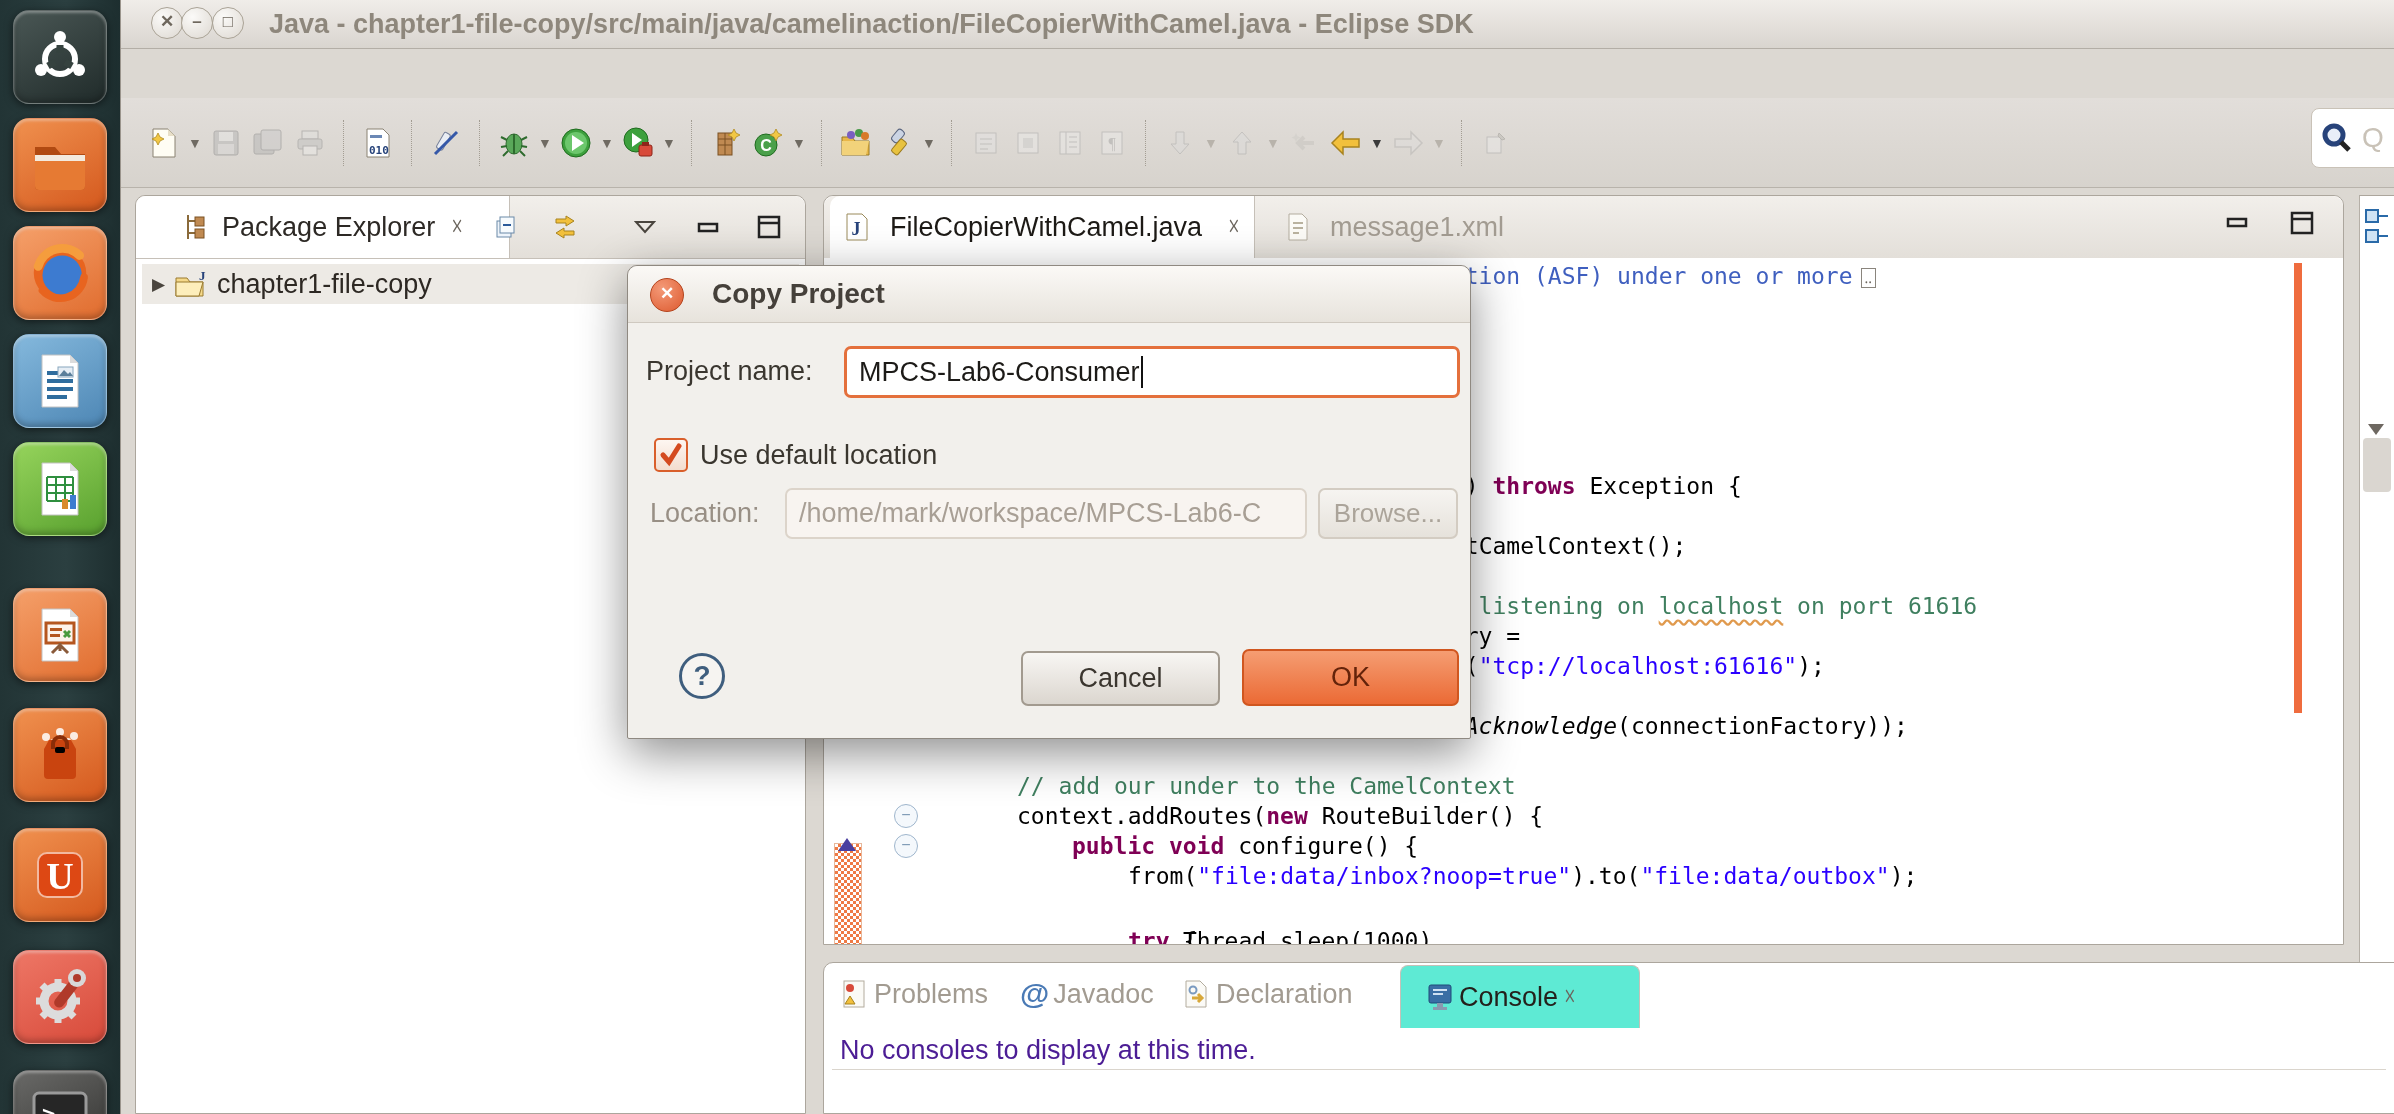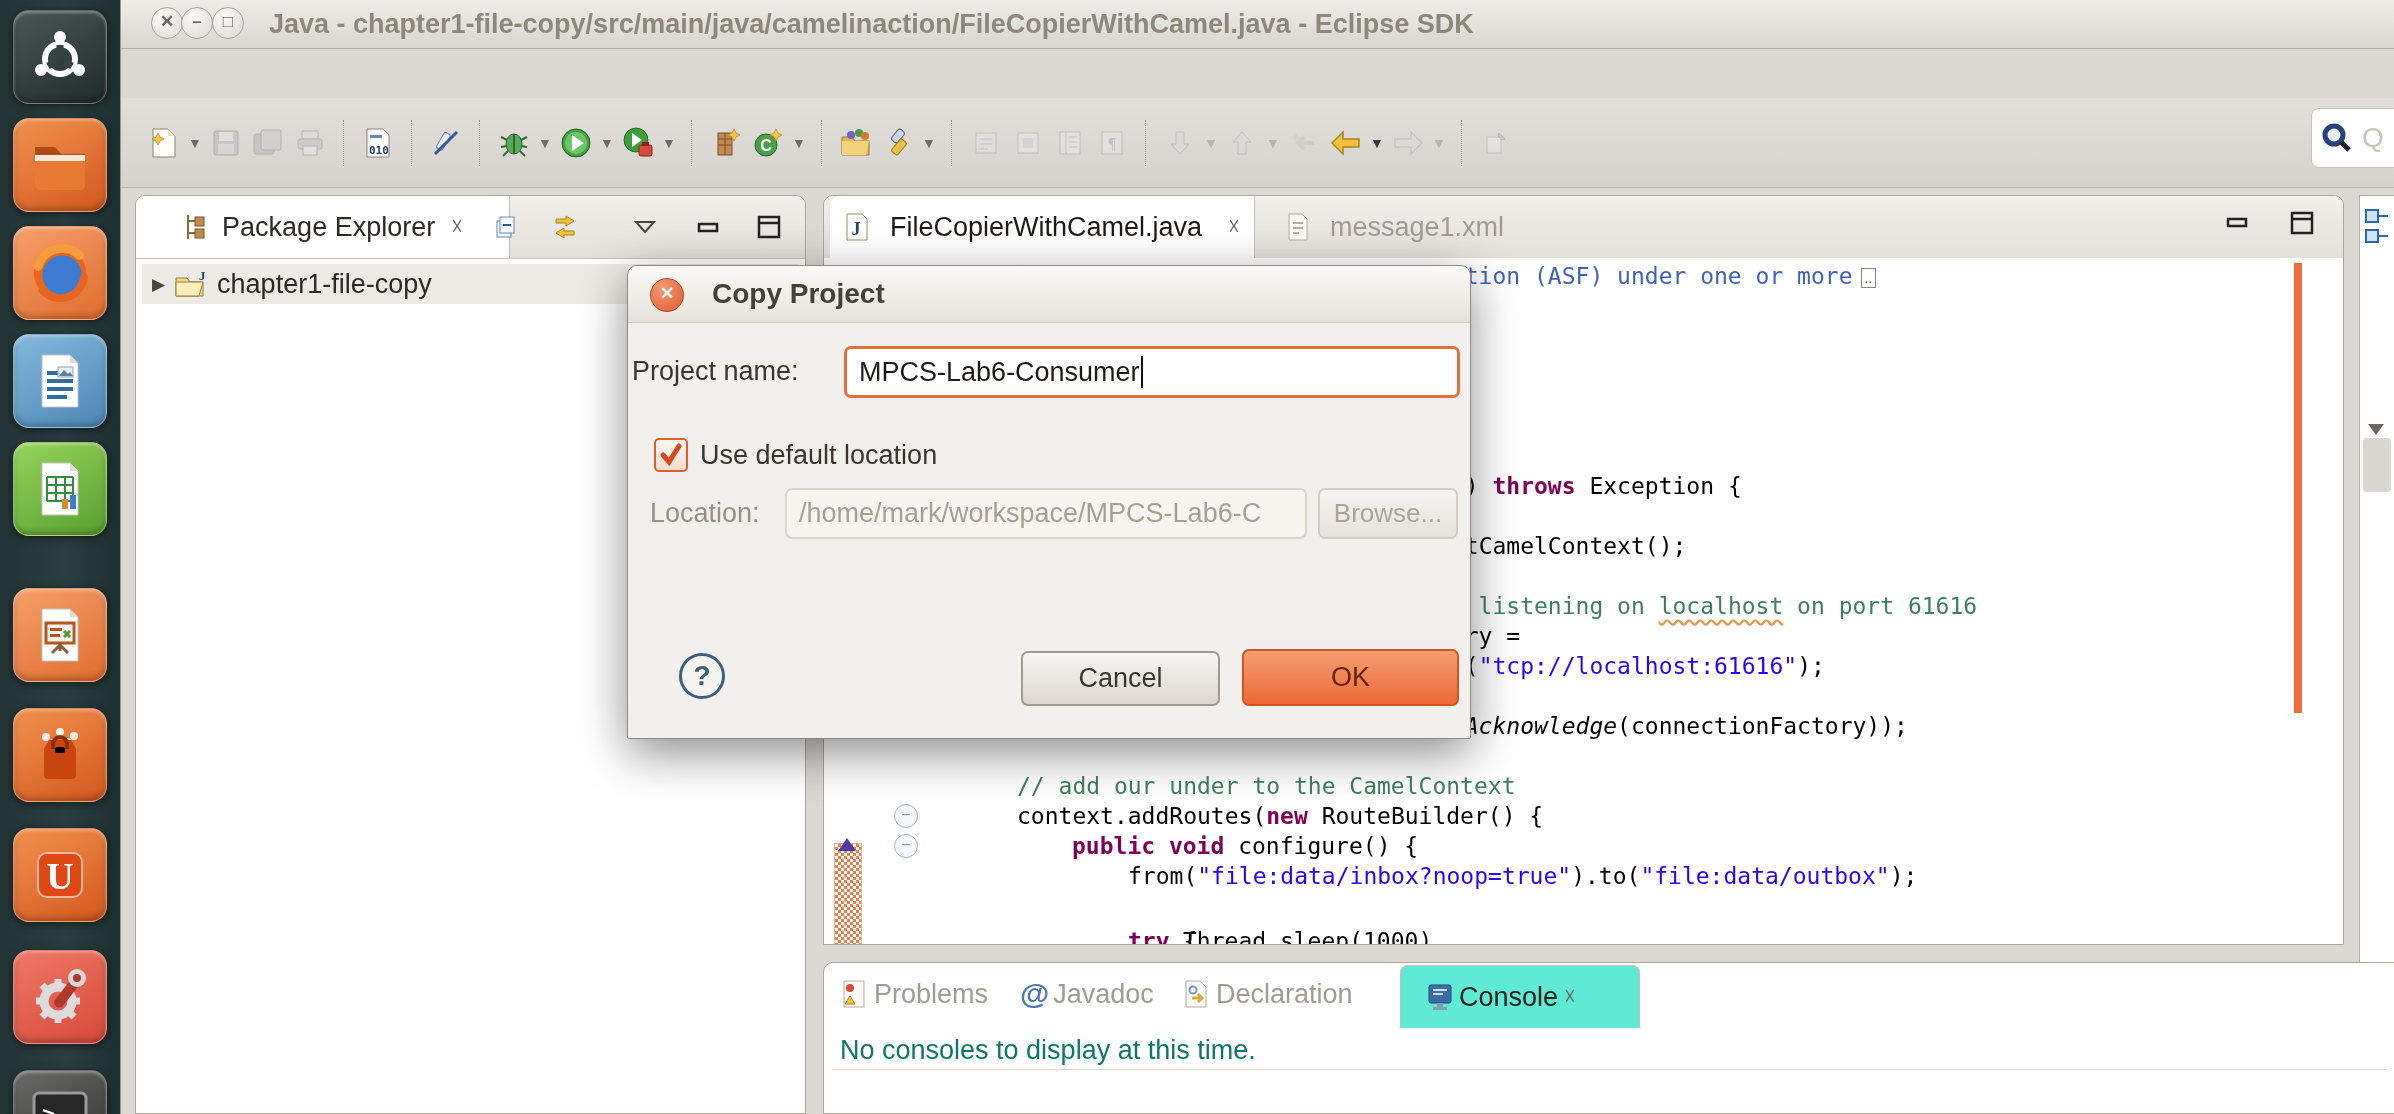--- a/index.html
+++ b/index.html
@@ -99,21 +99,21 @@
   #rs-tri{position:absolute;left:8px;top:228px;width:0;height:0;border-left:8px solid transparent;
     border-right:8px solid transparent;border-top:11px solid #6e6competent861;border-top:11px solid #6e6861;}
   #rs-thumb{position:absolute;left:3px;top:242px;width:28px;height:54px;background:#dad6d0;border-radius:4px;}
 
   
   #bottom-panel{left:702px;top:962px;width:1572px;height:152px;border-radius:10px 0 0 0;}
   .btab{position:absolute;top:0;height:62px;display:flex;align-items:center;}
   .btab .lbl{font-size:27px;color:#a29b91;margin-left:4px;}
   .btab.active{background:#5eead4;border:1px solid #c6c0b8;border-bottom:none;border-radius:8px 8px 0 0;top:2px;height:62px;padding:0 24px;}
   .btab.active .lbl{color:#24201b;}
-  #console-msg{position:absolute;left:16px;top:72px;font-size:27px;color:#0f766e;}
+  #console-msg{position:absolute;left:16px;top:72px;font-size:27px;color:#4c1d95;}
   #console-sep{position:absolute;left:8px;right:8px;top:106px;border-top:1px solid #dad5cd;}
 
   
   #dialog{position:absolute;left:506px;top:265px;width:842px;height:472px;z-index:100;
     background:#f2f0ec;border:1px solid #8f8981;border-radius:10px 10px 2px 2px;
     box-shadow:0 14px 48px rgba(0,0,0,.45);}
   #dlg-title{position:absolute;left:0;top:0;right:0;height:56px;
     background:linear-gradient(#fbf9f6,#e7e3dc);border-bottom:1px solid #cfc9c0;border-radius:10px 10px 0 0;}
   #dlg-close{position:absolute;left:22px;top:12px;width:32px;height:32px;border-radius:50%;
     background:radial-gradient(circle at 35% 30%,#f49a78,#dd5a2f);border:1px solid #b4431c;
@@ -626,21 +626,21 @@
       </div>
       <div id="console-msg">No consoles to display at this time.</div>
       <div id="console-sep"></div>
     </div>
 
     <div id="dialog">
       <div id="dlg-title">
         <div id="dlg-close">✕</div>
         <div class="cap">Copy Project</div>
       </div>
-      <div class="dlg-label" style="left:4px;top:90px">Project name:</div>
+      <div class="dlg-label" style="left:18px;top:90px">Project name:</div>
       <div id="pn-input">
         <span>MPCS-Lab6-Consumer</span>
           <span id="caret"></span>
       </div>
       <div id="chk">
         <svg width="26" height="26" viewBox="0 0 26 26">
           <path d="M5 13l6 7L21 4" stroke="#d44a1f" stroke-width="5" fill="none" stroke-linecap="round"></path>
         </svg>
       </div>
       <div class="dlg-label" style="left:72px;top:174px">Use default location</div>

